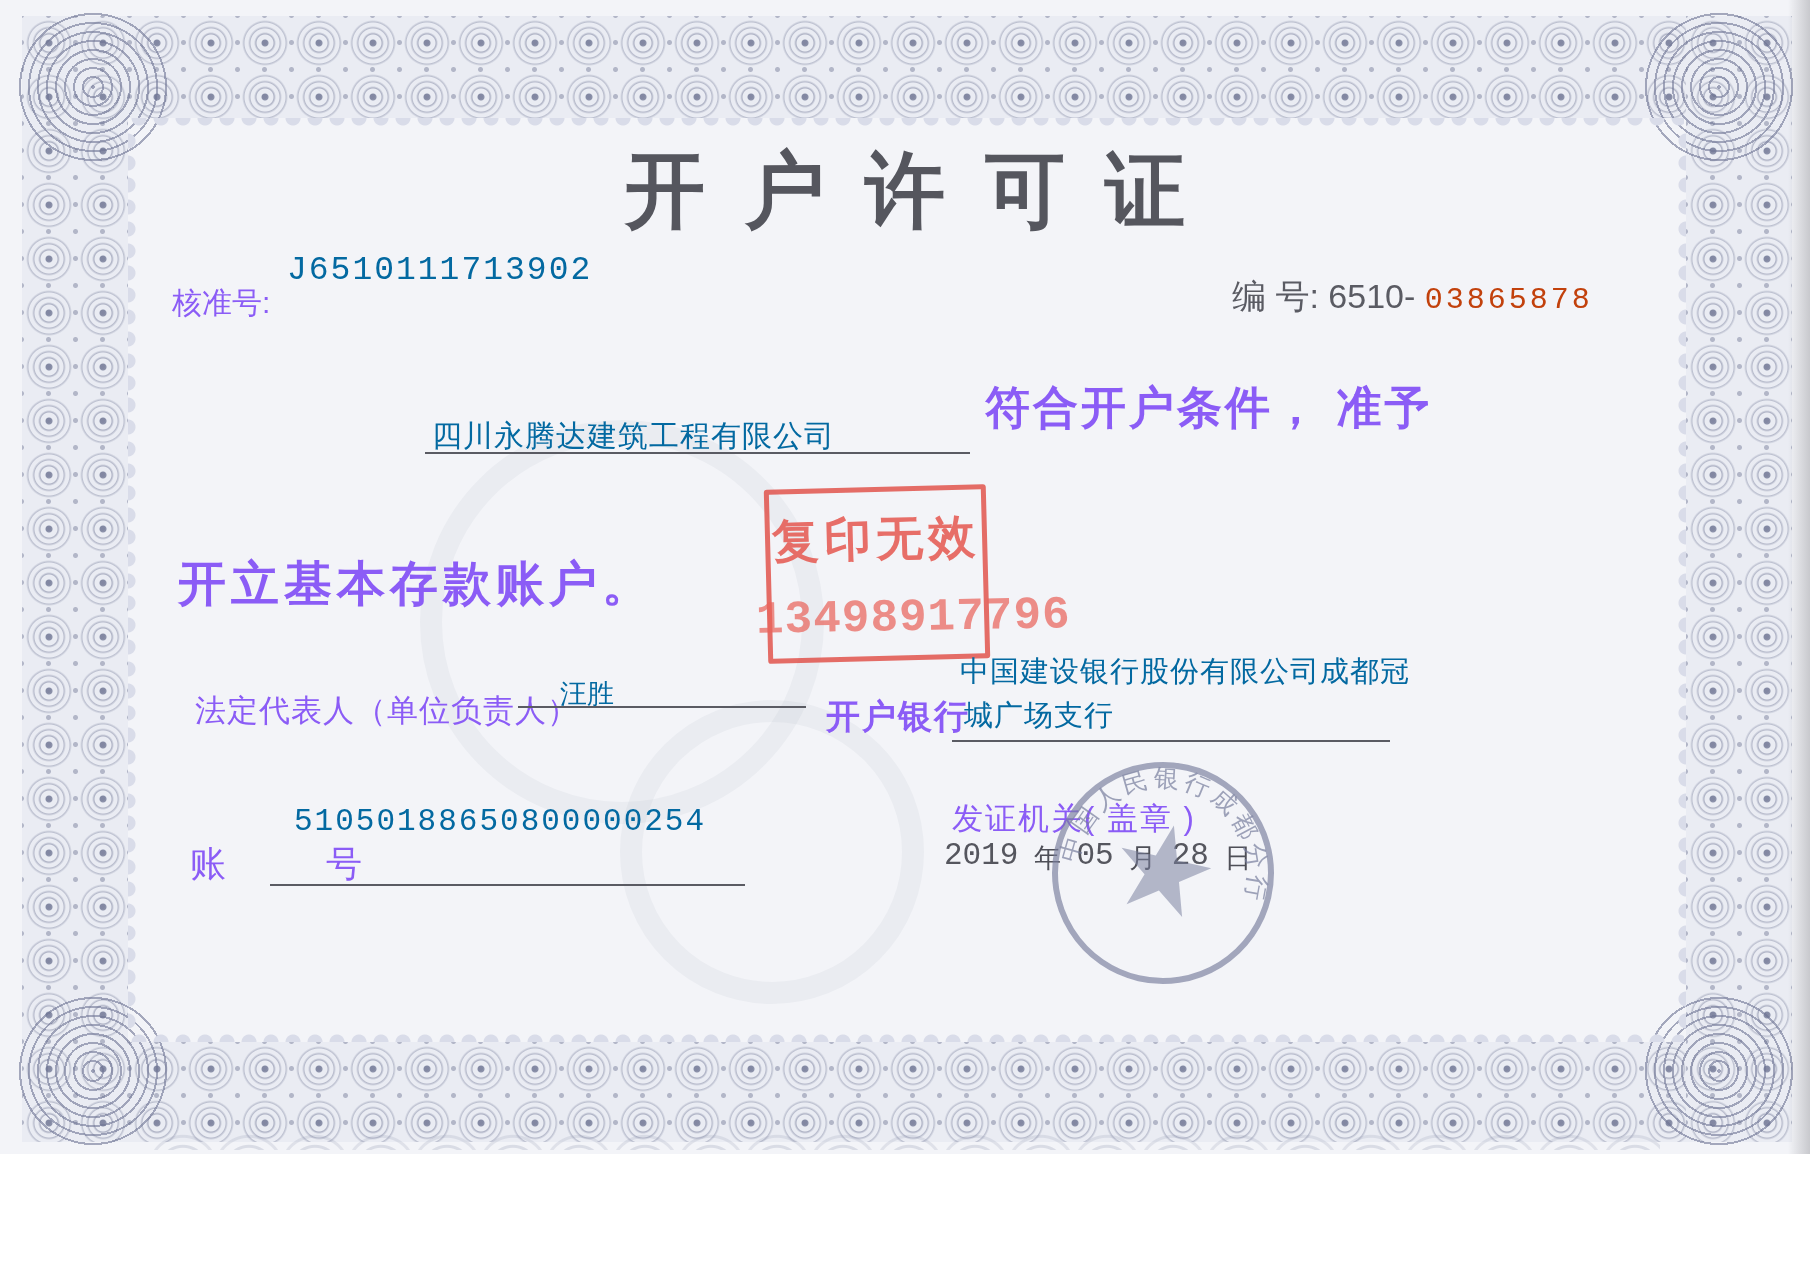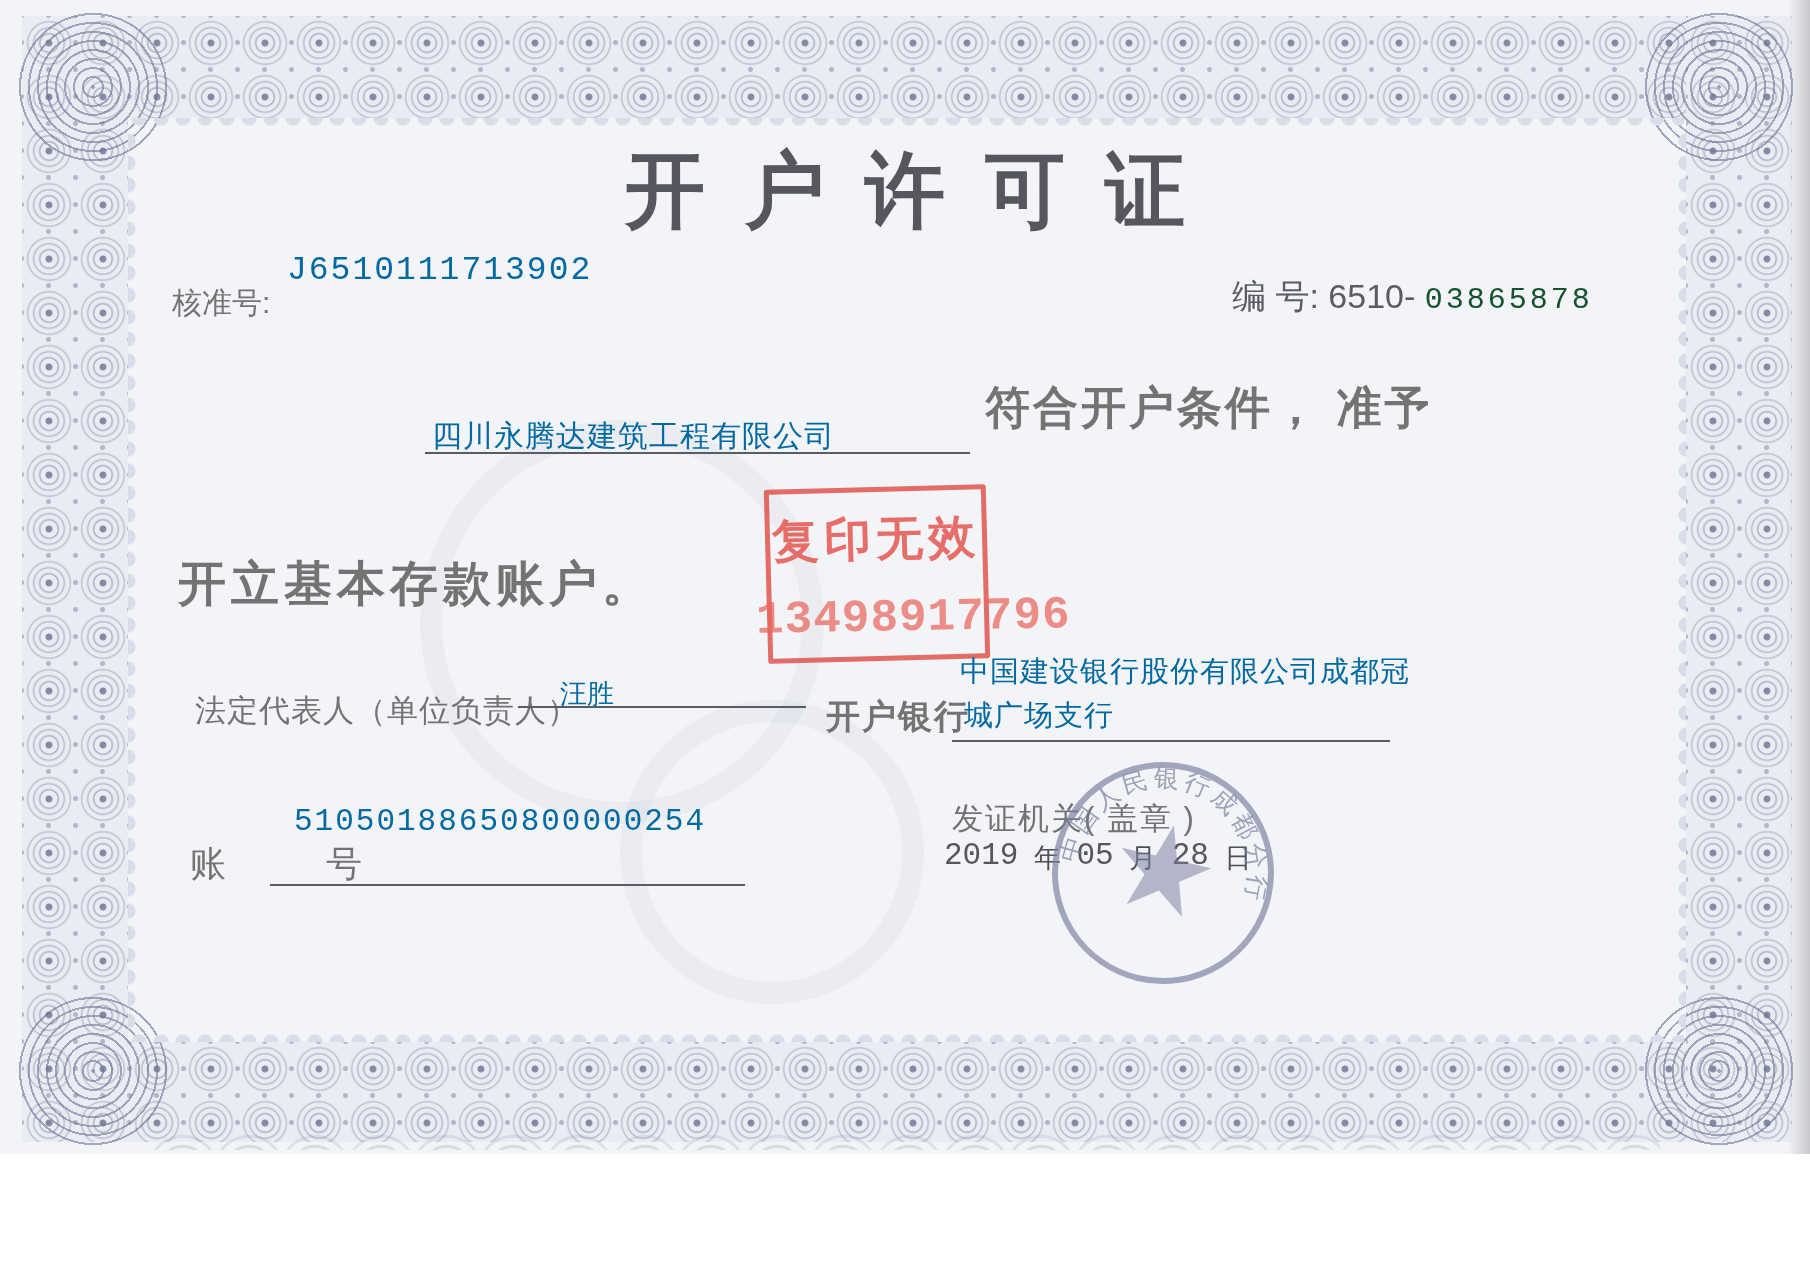--- a/index.html
+++ b/index.html
@@ -62,28 +62,28 @@
   .watermark-ring{
     position:absolute;border-radius:50%;
     border:22px solid rgba(130,136,162,.07);
   }
   .title{
     position:absolute;left:0;right:0;top:138px;
     text-align:center;font-size:80px;font-weight:bold;color:#55565e;
     letter-spacing:40px;text-indent:40px;
     transform:scaleY(1.04);
   }
-  .lbl{position:absolute;color:#737373;}
+  .lbl{position:absolute;color:#8b5cf6;}
   .val{position:absolute;color:#0369a1;}
   .mono{font-family:"Liberation Mono","DejaVu Sans Mono",monospace;}
   .underline{position:absolute;border-bottom:2px solid #5a5b63;}
   .approval-label{left:172px;top:283px;font-size:30px;}
   .approval-value{left:287px;top:252px;font-size:33px;letter-spacing:2px;}
   .serial-group{position:absolute;left:1232px;top:274px;font-size:34px;color:#5a5b63;white-space:nowrap;}
-  .serial-group .num{color:#14532d;font-size:30px;letter-spacing:3px;}
+  .serial-group .num{color:#c2410c;font-size:30px;letter-spacing:3px;}
   .review-label{left:253px;top:424px;font-size:46px;font-weight:600;letter-spacing:2px;}
   .company-value{left:432px;top:416px;font-size:30px;letter-spacing:1px;}
   .company-underline{left:425px;top:452px;width:545px;}
   .condition-text{left:985px;top:378px;font-size:45px;font-weight:600;letter-spacing:3px;}
   .open-account-text{left:178px;top:552px;font-size:48px;font-weight:600;letter-spacing:5px;}
   .legalrep-label{left:195px;top:690px;font-size:31px;letter-spacing:1px;}
   .legalrep-value{left:560px;top:676px;font-size:27px;}
   .legalrep-underline{left:518px;top:706px;width:288px;}
   .bank-label{left:826px;top:694px;font-size:34px;font-weight:600;letter-spacing:2px;}
   .bank-line1{left:960px;top:652px;font-size:29px;letter-spacing:1px;white-space:nowrap;}

